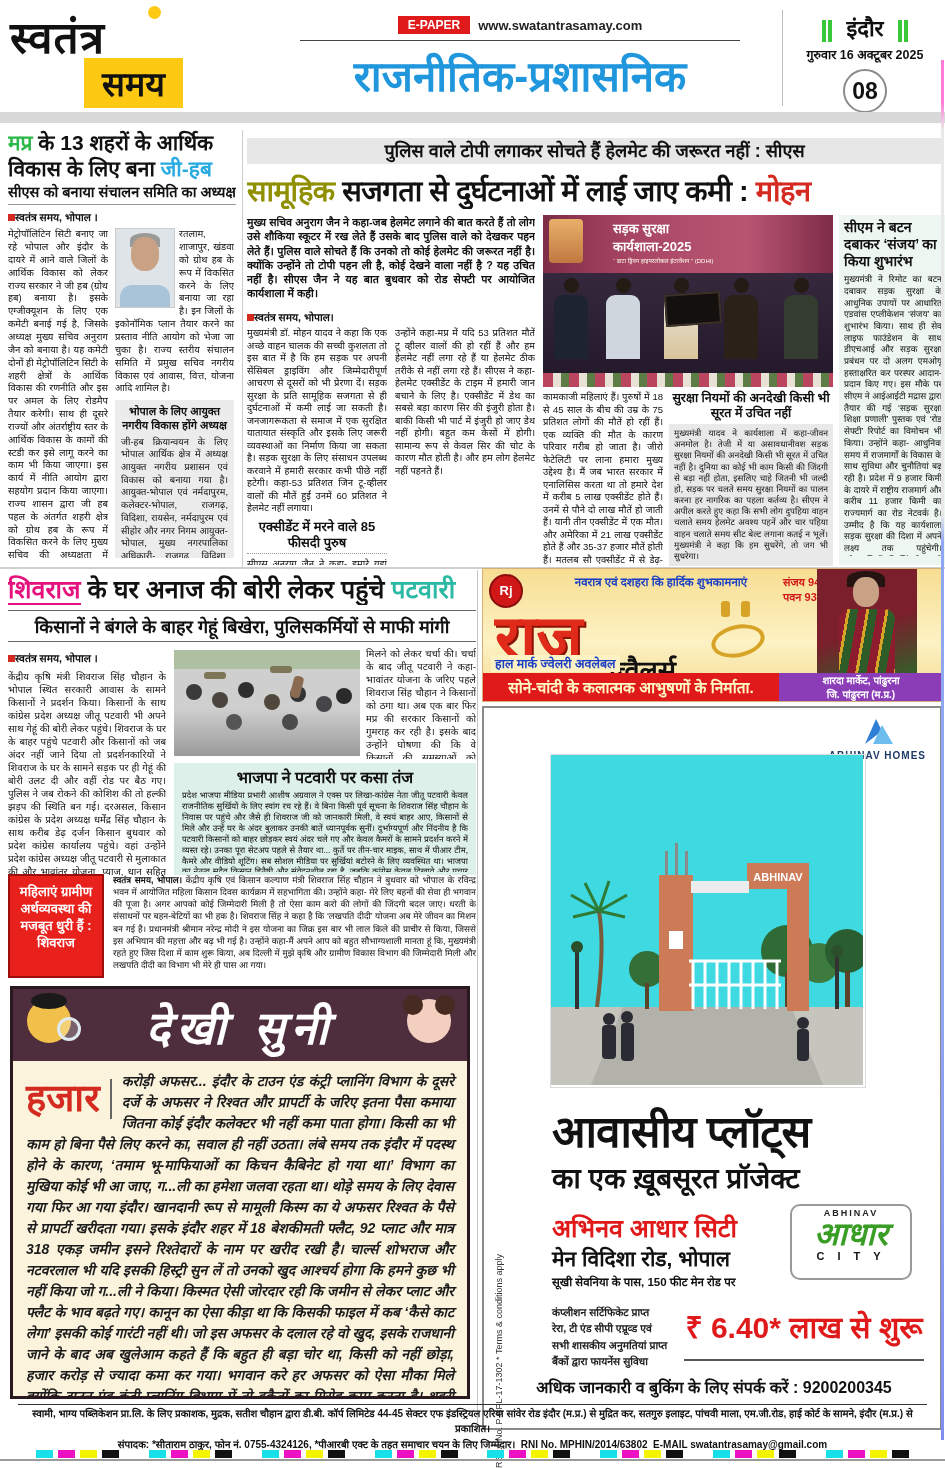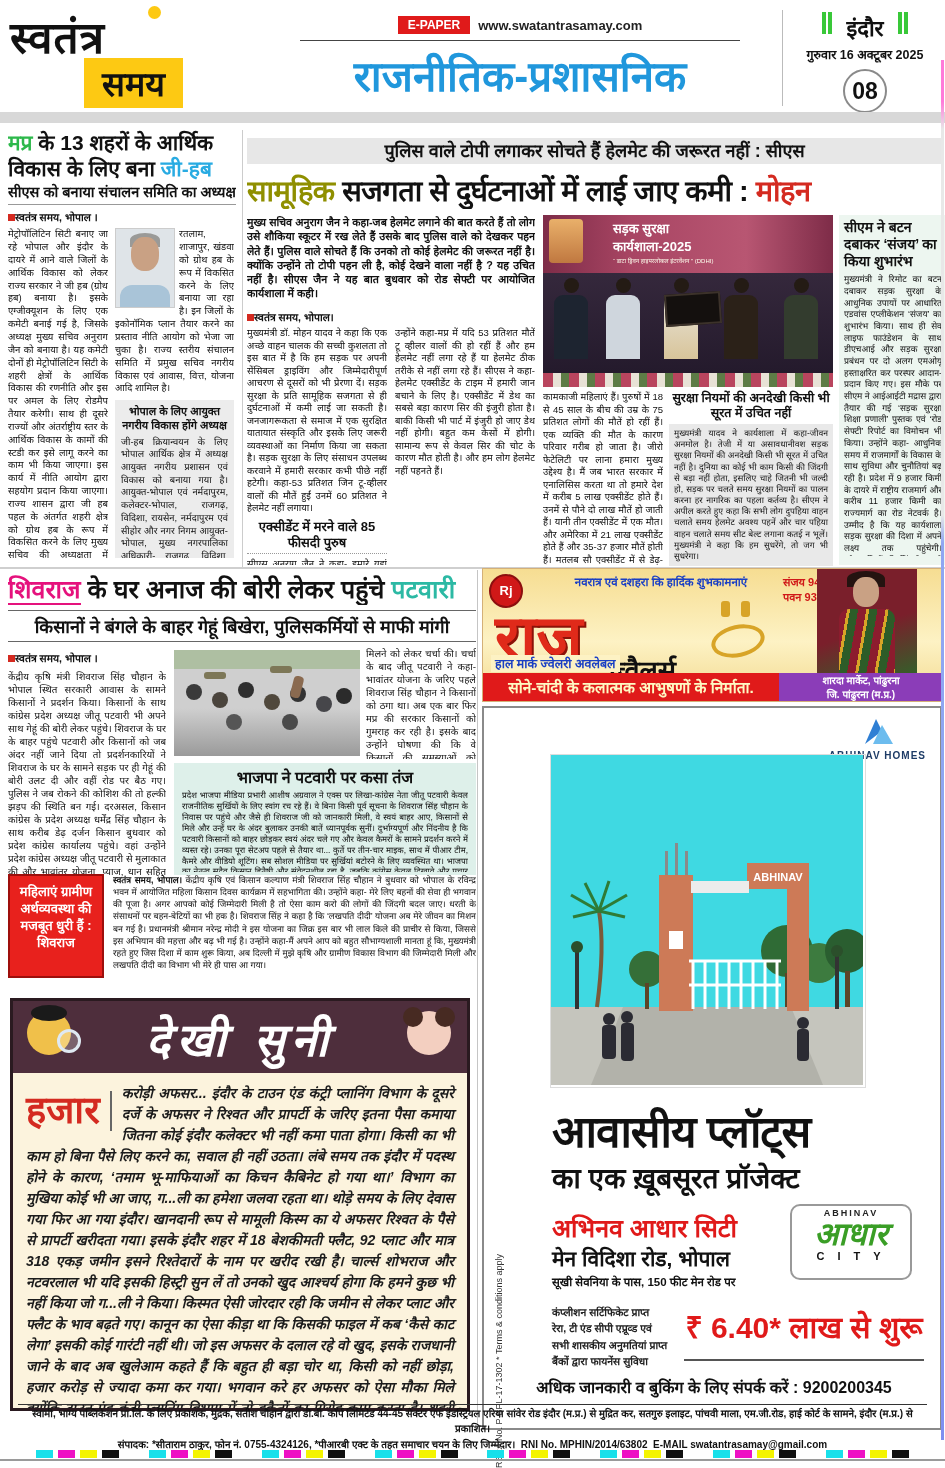--- a/index.html
+++ b/index.html
@@ -13,21 +13,21 @@
   .masthead{left:0;top:0;width:945px;height:112px;}
   .logo-top{left:10px;top:6px;font-size:44px;font-weight:bold;letter-spacing:1px;}
   .logo-dot{left:148px;top:6px;width:13px;height:13px;border-radius:50%;background:#fdc913;}
   .logo-bottom{left:84px;top:58px;background:#fdc913;padding:2px 18px;font-size:34px;font-weight:bold;}
   .epaper-row{left:300px;top:16px;width:440px;display:flex;align-items:center;gap:8px;justify-content:center;}
   .epaper-badge{background:#e01a1a;color:#fff;font-size:12px;font-weight:bold;padding:2px 10px;}
   .website{font-size:13px;font-weight:bold;color:#222;}
   .mast-rule{left:300px;top:40px;width:440px;height:1px;background:#444;}
   .section-title{left:255px;top:46px;width:530px;text-align:center;font-size:42px;font-weight:bold;color:#2097dc;}
   .city-block{left:790px;top:12px;width:150px;text-align:center;}
-  .city-line{display:flex;align-items:flex-start;justify-content:center;gap:20px;}
+  .city-line{display:flex;align-items:flex-end;justify-content:center;gap:20px;}
   .gbar{width:4px;height:22px;background:#39c839;box-shadow:6px 0 0 #39c839;}
   .gbar2{width:4px;height:22px;background:#39c839;box-shadow:-6px 0 0 #39c839;}
   .city-name{font-size:22px;font-weight:bold;}
   .edition-date{font-size:12.5px;font-weight:bold;margin-top:4px;}
   .page-circle{margin:6px auto 0;width:40px;height:40px;border:2px solid #8a8a8a;border-radius:50%;
                font-size:23px;font-weight:bold;line-height:40px;text-align:center;background:#fff;}
   .mast-vline{left:782px;top:10px;width:1px;height:96px;background:#bbb;}
   .gray-band{left:0;top:112px;width:945px;height:11px;background:#d8d8d8;}
   
   .left-article{left:8px;top:130px;width:228px;height:435px;}
@@ -98,21 +98,21 @@
   .sh-c2{left:358px;top:0;width:110px;height:112px;font-size:9.8px;line-height:1.33;position:absolute;}
   .sh-box{left:166px;top:116px;width:302px;height:112px;position:absolute;background:#def0ea;padding:3px 8px;box-sizing:border-box;}
   .sh-box-title{font-size:16px;font-weight:bold;text-align:center;margin-bottom:2px;}
   .sh-box-body{font-size:8.4px;line-height:1.3;}
   
   .mahila{left:8px;top:874px;width:468px;height:104px;display:flex;gap:9px;}
   .mh-box{width:96px;box-sizing:border-box;background:#e8211d;border:2px solid #9d0f0c;color:#fff;
           font-size:13px;font-weight:bold;text-align:center;padding:8px 4px;line-height:1.3;}
   .mh-text{flex:1;font-size:8.8px;line-height:1.38;}
   
-  .dekhi{left:10px;top:986px;width:460px;height:413px;border:3px solid #2a1a20;background:#fcf3dd;box-sizing:border-box;margin-top:12px;}
+  .dekhi{left:10px;top:986px;width:460px;height:413px;border:3px solid #2a1a20;background:#fcf3dd;box-sizing:border-box;}
   .ds-head{height:72px;background:#4e2e3c;position:relative;overflow:hidden;}
   .ds-title{position:absolute;left:0;top:6px;width:100%;text-align:center;color:#fff;
      font-family:"DejaVu Serif",serif;font-style:italic;font-weight:bold;font-size:46px;letter-spacing:6px;}
   .toon{position:absolute;width:44px;height:44px;border-radius:50%;}
   .toonL{left:14px;top:10px;background:#f0c04a;}
   .toonL:before{content:"";position:absolute;left:4px;top:-6px;width:36px;height:16px;border-radius:50%;background:#1a1a1a;}
   .toonL:after{content:"";position:absolute;right:-10px;top:18px;width:18px;height:18px;border:3px solid #dfe9f2;border-radius:50%;background:rgba(255,255,255,.25);}
   .toonR{right:16px;top:10px;background:#f3cfc0;}
   .toonR:before{content:"";position:absolute;left:-4px;top:-4px;width:20px;height:20px;border-radius:50%;background:#472a22;box-shadow:32px 0 0 #472a22;}
   .ds-body{padding:10px 13px;font-size:14px;font-weight:bold;font-style:italic;line-height:1.5;color:#1c1c1c;}

